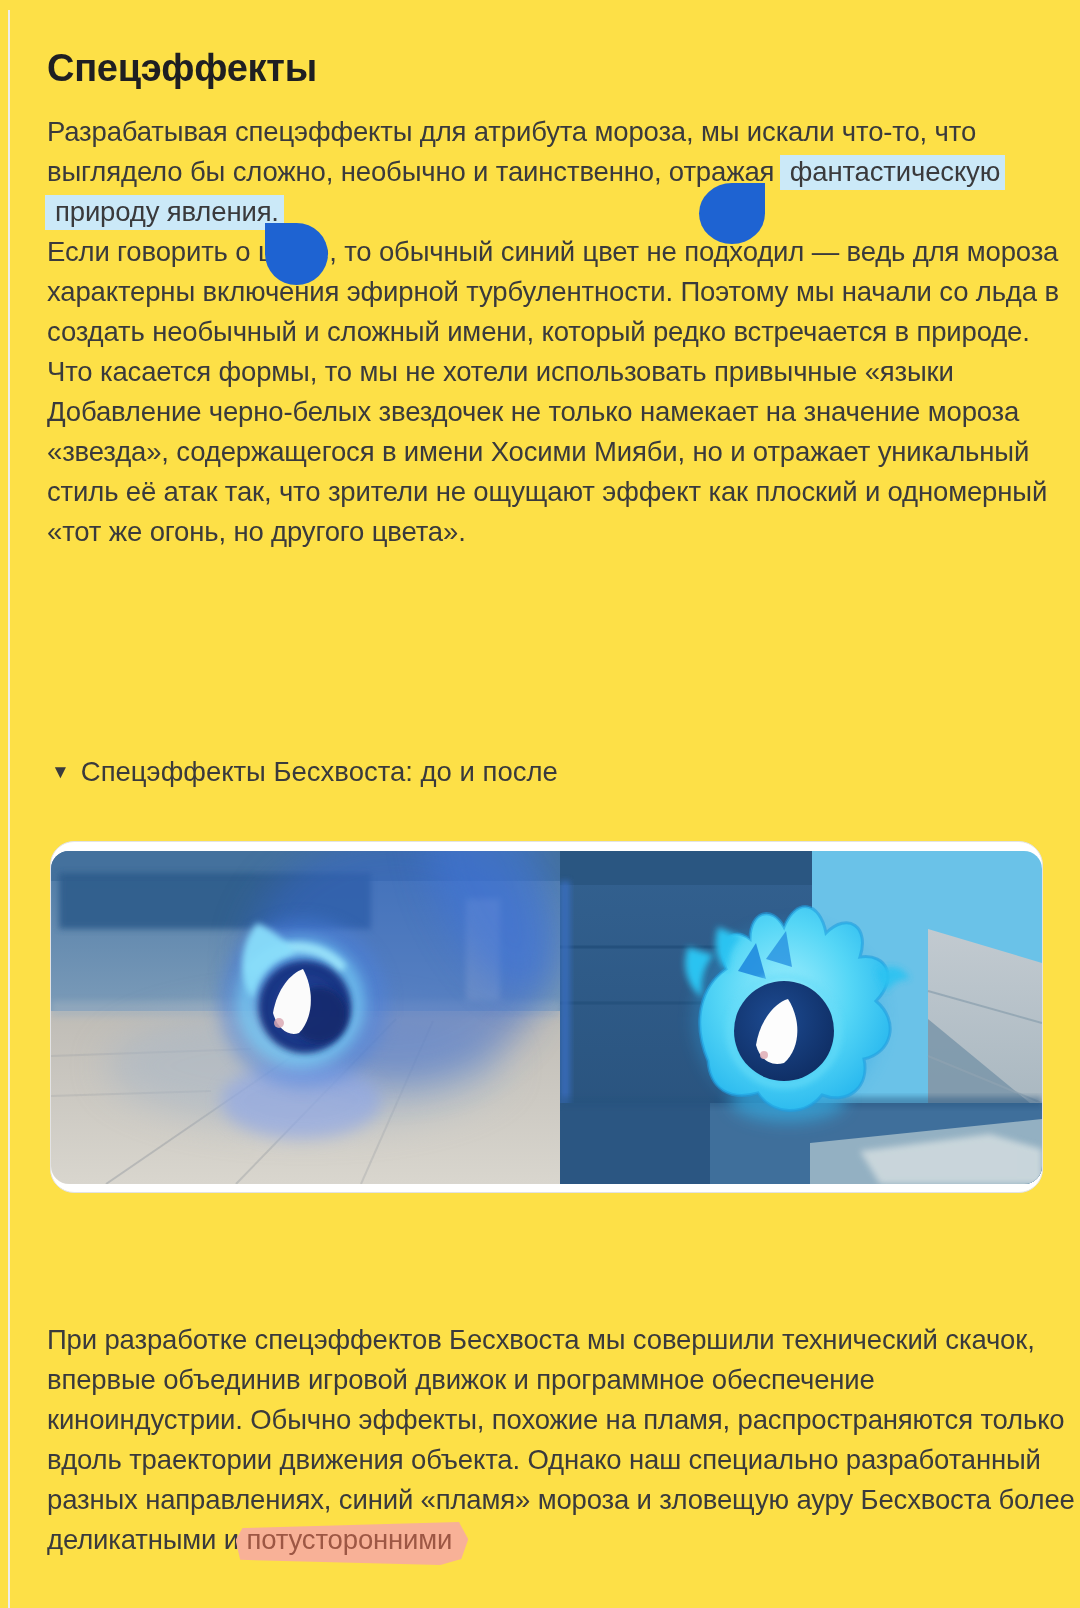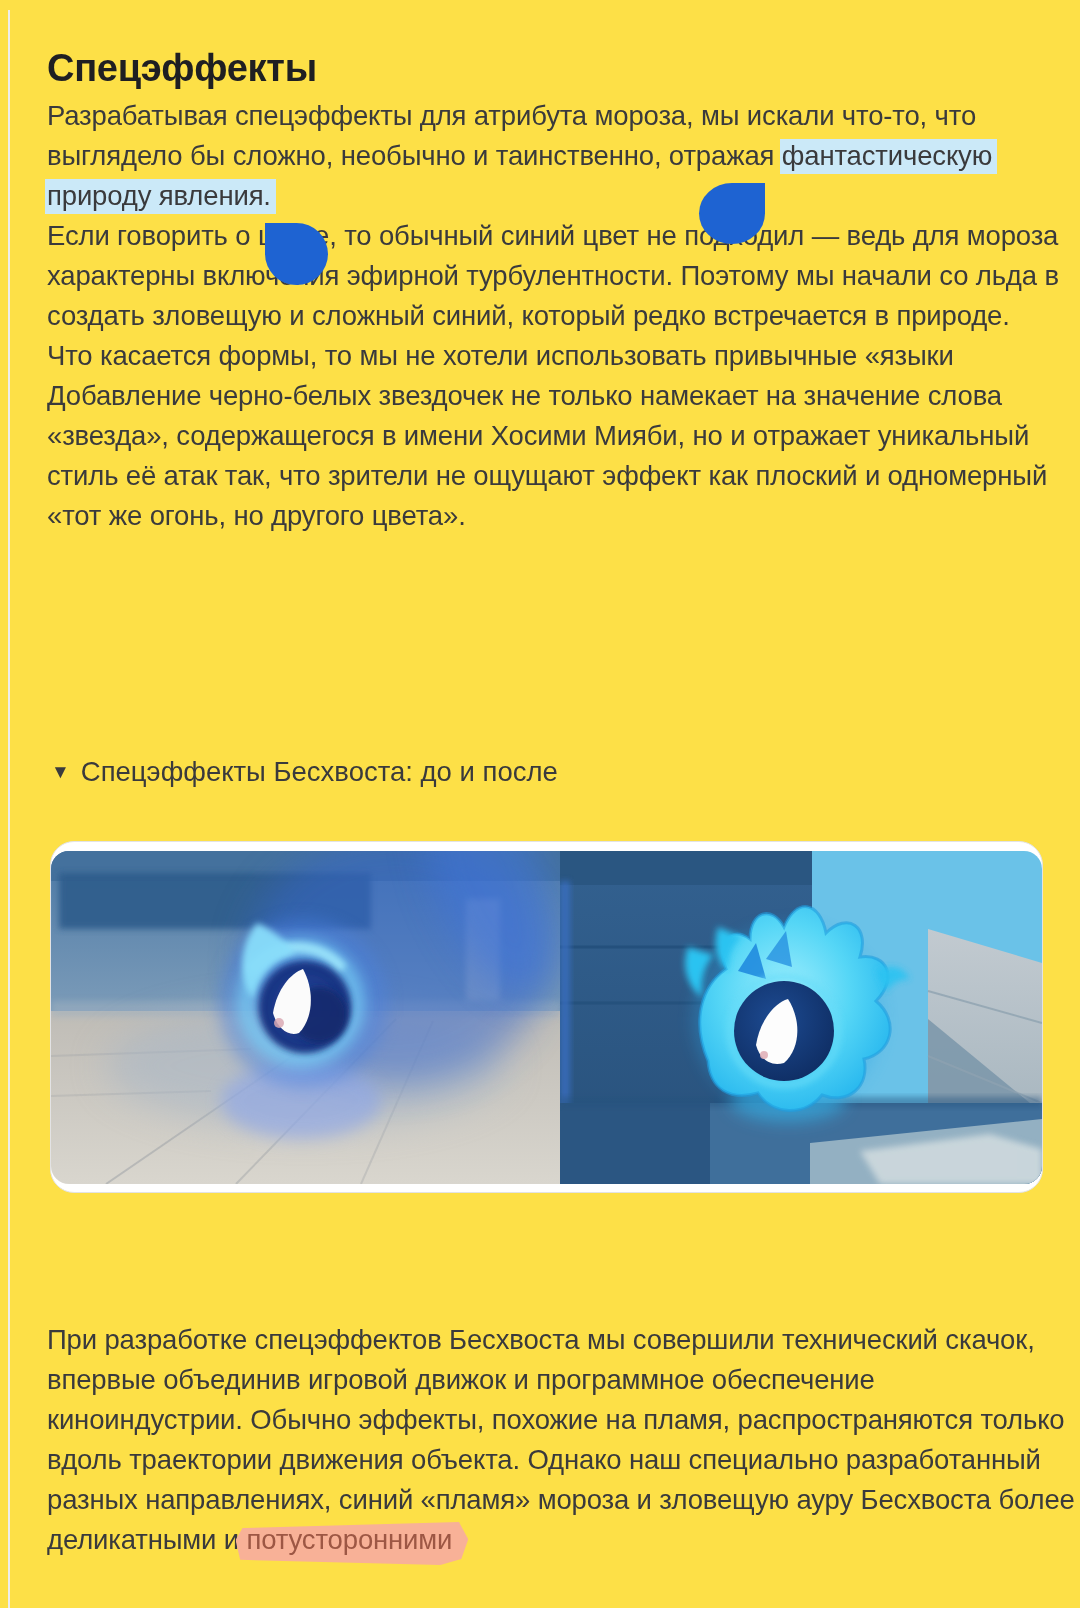--- a/index.html
+++ b/index.html
@@ -6,24 +6,24 @@
   .page{
     position:relative;width:1080px;height:1608px;background:#fde047;overflow:hidden;
     font-family:"Liberation Sans","DejaVu Sans",sans-serif;color:#3a3a3c;
   }
   .left-rule{position:absolute;left:8px;top:10px;width:2px;height:1598px;background:#ededee;}
   .heading{
     position:absolute;left:47px;top:44px;margin:0;
     font-size:38px;line-height:48px;font-weight:700;color:#1f1f22;letter-spacing:-0.3px;
   }
   .textblock{position:absolute;left:47px;width:1010px;}
-  .tb1{top:96px;}
+  .tb1{top:112px;}
   .tb3{top:1320px;}
   .line{display:block;height:40px;line-height:40px;font-size:27.5px;white-space:nowrap;letter-spacing:-0.15px;}
-  mark.hl-blue{background:#cbe9f8;color:inherit;padding:1px 5px 3px 2px;margin-left:-2px;}
+  mark.hl-blue{background:#cbe9f8;color:inherit;padding:1px 5px 3px 10px;margin-left:-2px;}
   .hl-orange{position:relative;z-index:0;color:#9d5744;}
   .hl-orange::before{
     content:"";position:absolute;z-index:-1;left:-11px;right:-16px;top:-2px;bottom:-10px;
     background:#f8b197;
     clip-path:polygon(3% 14%,96% 0%,100% 40%,97% 86%,88% 100%,2% 88%,0% 42%);
   }
   .toggle{
     position:absolute;left:51px;top:752px;height:40px;display:flex;align-items:center;gap:11px;
     font-size:27.5px;line-height:40px;color:#3a3a3c;cursor:pointer;
   }
@@ -51,23 +51,23 @@
   <div class="left-rule"></div>
 
   <h1 class="heading">Спецэффекты</h1>
 
   <div class="textblock tb1">
     <span class="line">Разрабатывая спецэффекты для атрибута мороза, мы искали что-то, что</span>
     <span class="line"><span>выглядело бы сложно, необычно и таинственно, отражая </span><mark class="hl-blue">фантастическую</mark></span>
     <span class="line"><mark class="hl-blue">природу явления.</mark></span>
     <span class="line">Если говорить о цвете, то обычный синий цвет не подходил — ведь для мороза</span>
     <span class="line">характерны включения эфирной турбулентности. Поэтому мы начали со льда в</span>
-    <span class="line">создать зловещую и сложный синий, который редко встречается в природе.</span>
+    <span class="line">создать необычный и сложный имени, который редко встречается в природе.</span>
     <span class="line">Что касается формы, то мы не хотели использовать привычные «языки</span>
-    <span class="line">Добавление черно-белых звездочек не только намекает на значение слова</span>
+    <span class="line">Добавление черно-белых звездочек не только намекает на значение мороза</span>
     <span class="line">«звезда», содержащегося в имени Хосими Мияби, но и отражает уникальный</span>
     <span class="line">стиль её атак так, что зрители не ощущают эффект как плоский и одномерный</span>
     <span class="line">«тот же огонь, но другого цвета».</span>
   </div>
 
   <div class="toggle">
     <span class="tri">▼</span>
     <span class="toggle-label">Спецэффекты Бесхвоста: до и после</span>
   </div>
 

